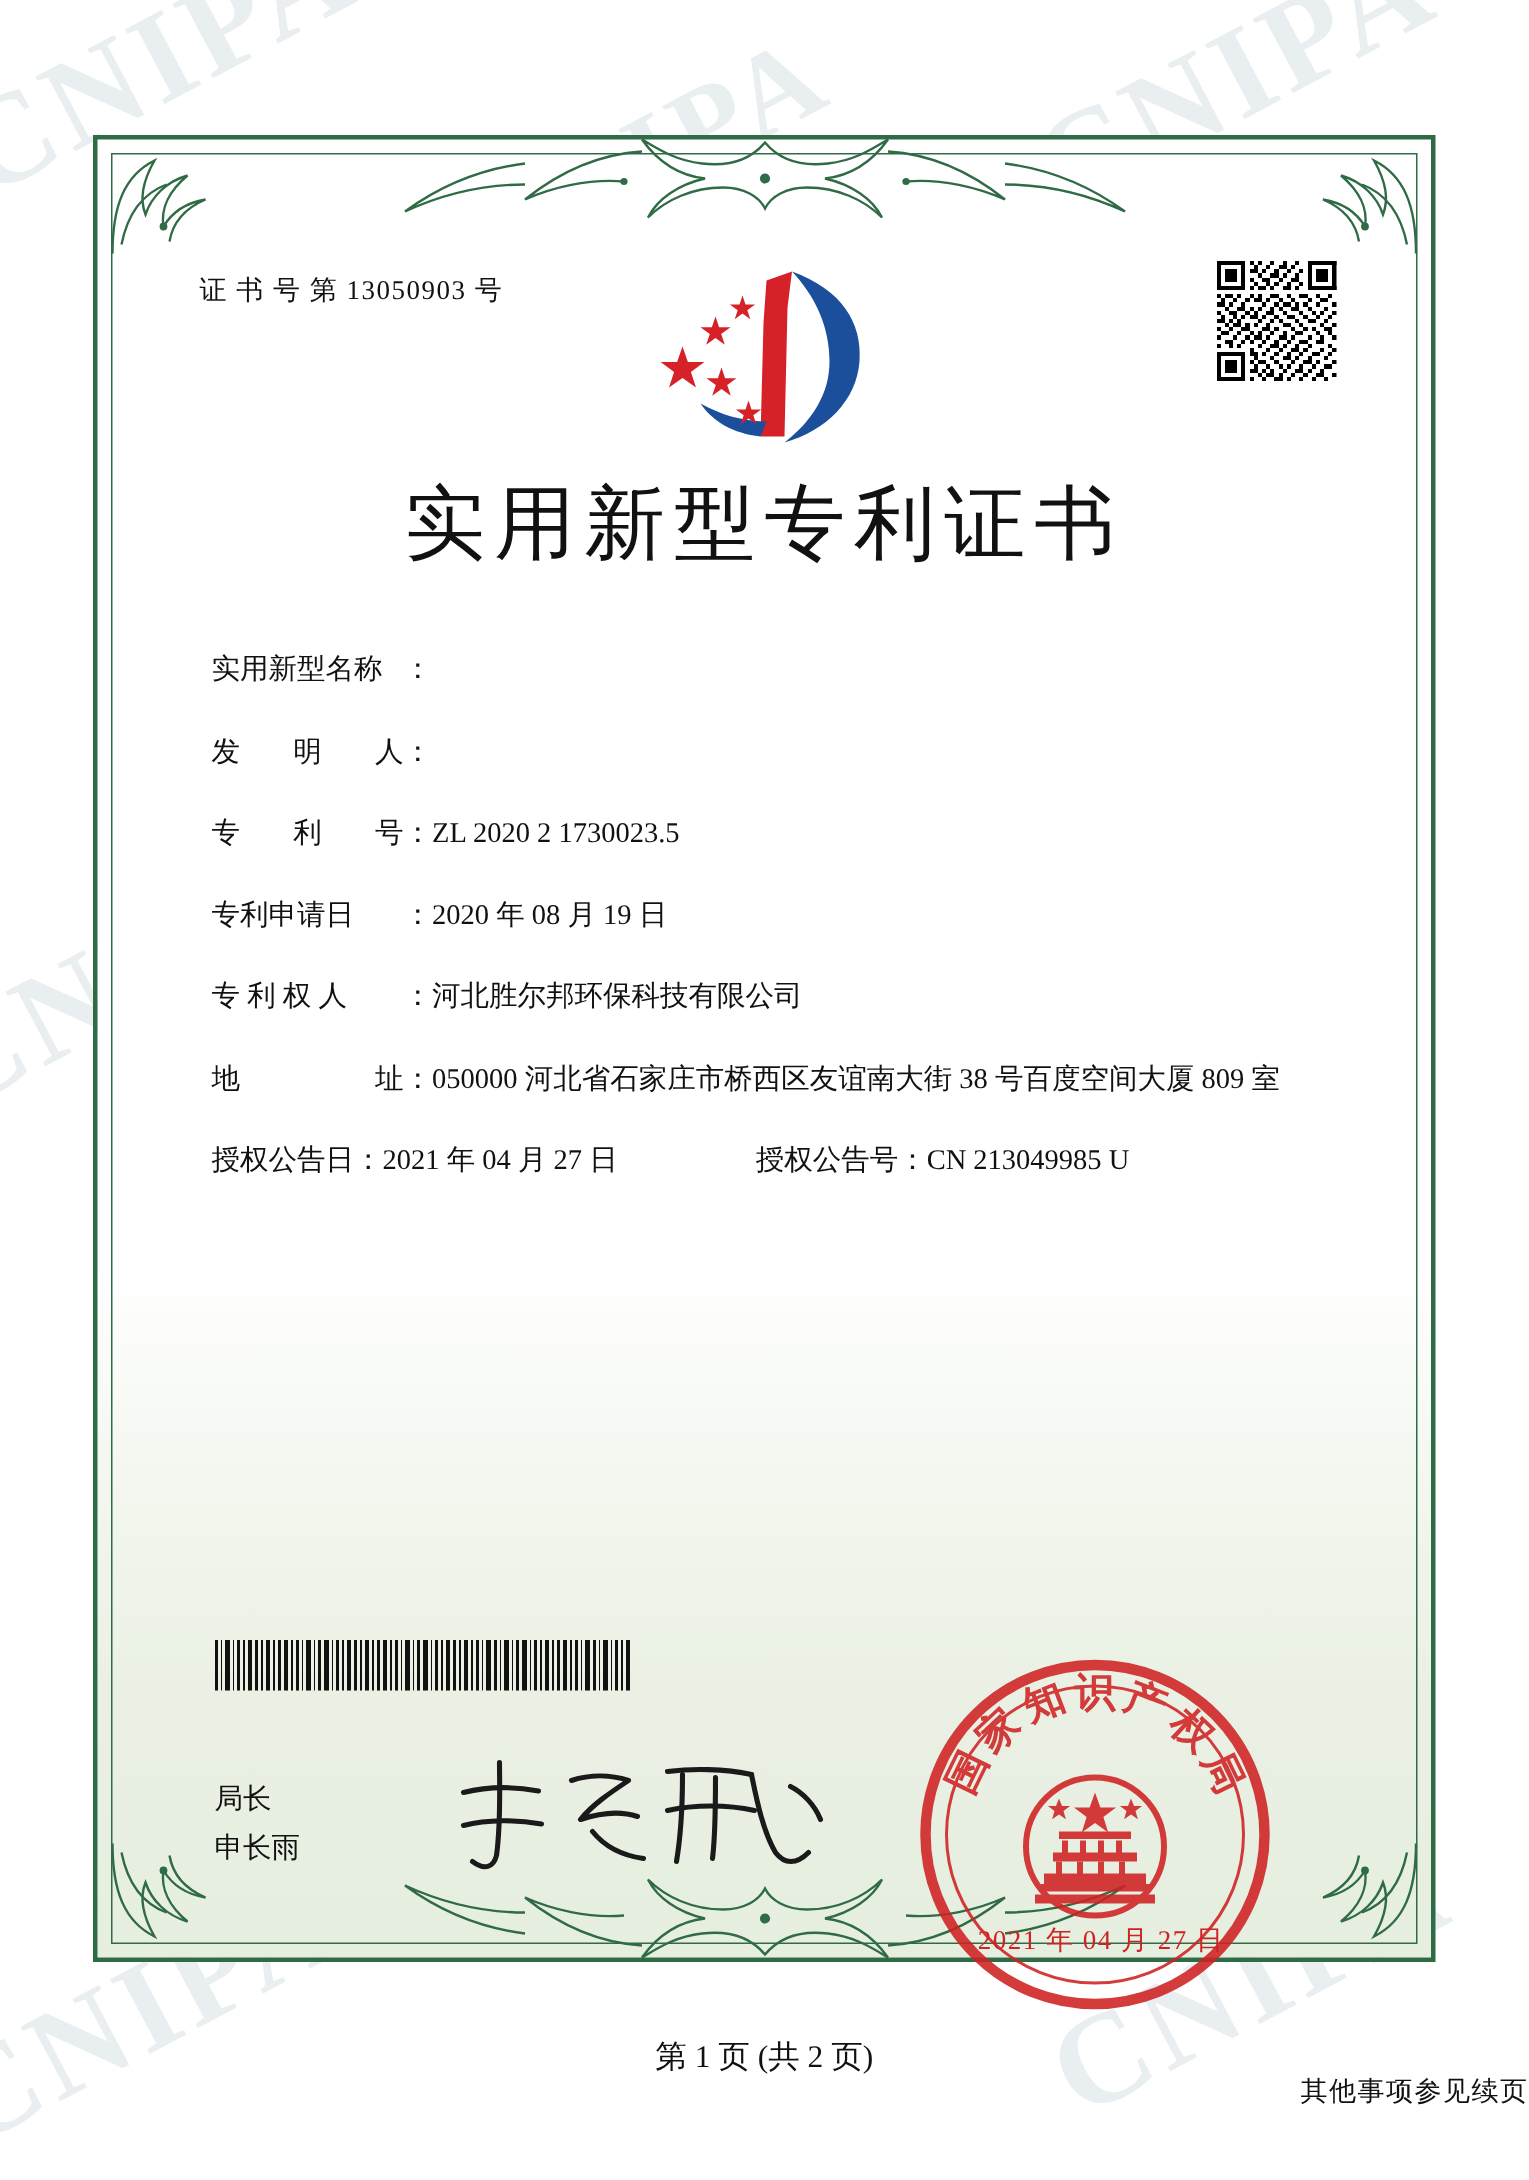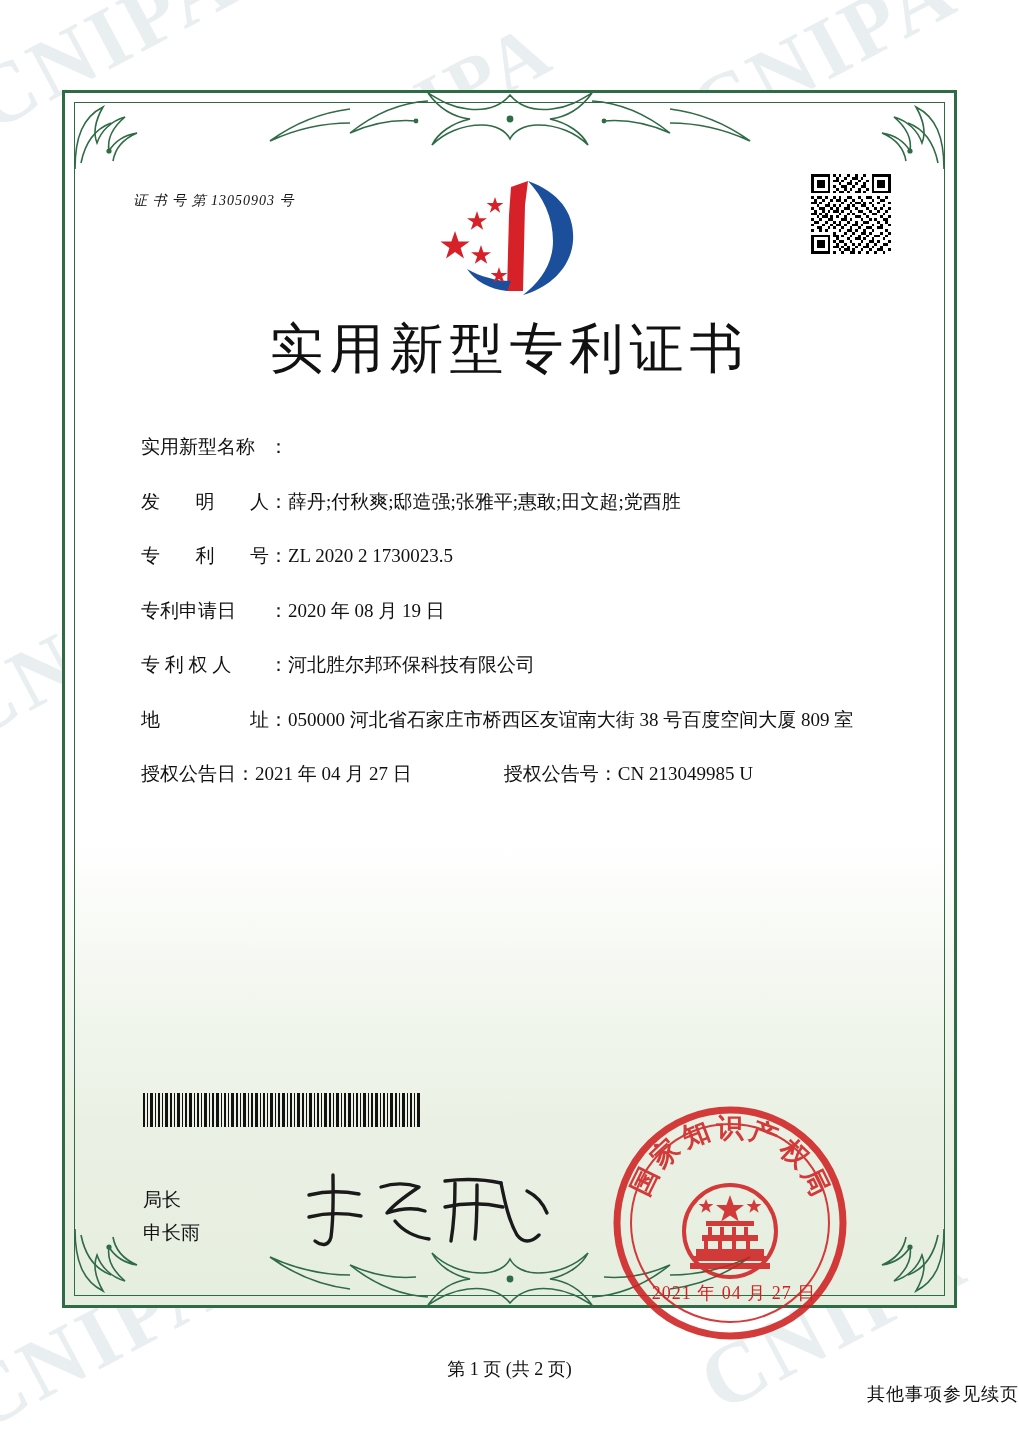--- a/index.html
+++ b/index.html
@@ -87,26 +87,25 @@
     width: 620px;
     height: 64px;
     color: #2f6b45;
   }
   .top-flourish svg, .bottom-flourish svg { width: 100%; height: 100%; display: block; }
 
   
   .cert-no {
     position: absolute;
     left: 68px;
-    top: 99px;
-    font-size: 14px;
+    top: 88px;
+    font-size: 18px;
     color: #111;
     letter-spacing: 1px;
     white-space: nowrap;
-    font-style: italic;
   }
   .qr {
     position: absolute;
     right: 60px;
     top: 78px;
     width: 86px;
     height: 86px;
     background: #fff;
     padding: 3px;
     box-sizing: border-box;
@@ -239,21 +238,21 @@
     letter-spacing: 1px;
     font-family: "Liberation Serif", serif;
   }
 
   
   .page-number {
     position: absolute;
     left: 0; right: 0;
     top: 1264px;
     text-align: center;
-    font-size: 18px;
+    font-size: 21px;
     color: #111;
   }
   .footer-note {
     position: absolute;
     left: 0; right: 0;
     top: 1382px;
     text-align: right;
     font-size: 18px;
     color: #111;
     letter-spacing: 1px;
@@ -589,21 +588,20 @@
         <div class="colon">：</div>
       </div>
 
       <div class="row">
         <div class="label spread">
           <span>发</span>
           <span>明</span>
           <span>人</span>
         </div>
         <div class="colon">：</div>
-        <div class="value">薛丹;付秋爽;邸造强;张雅平;惠敢;田文超;党酉胜</div>
       </div>
 
       <div class="row">
         <div class="label spread">
           <span>专</span>
           <span>利</span>
           <span>号</span>
         </div>
         <div class="colon">：</div>
         <div class="value">ZL 2020 2 1730023.5</div>

